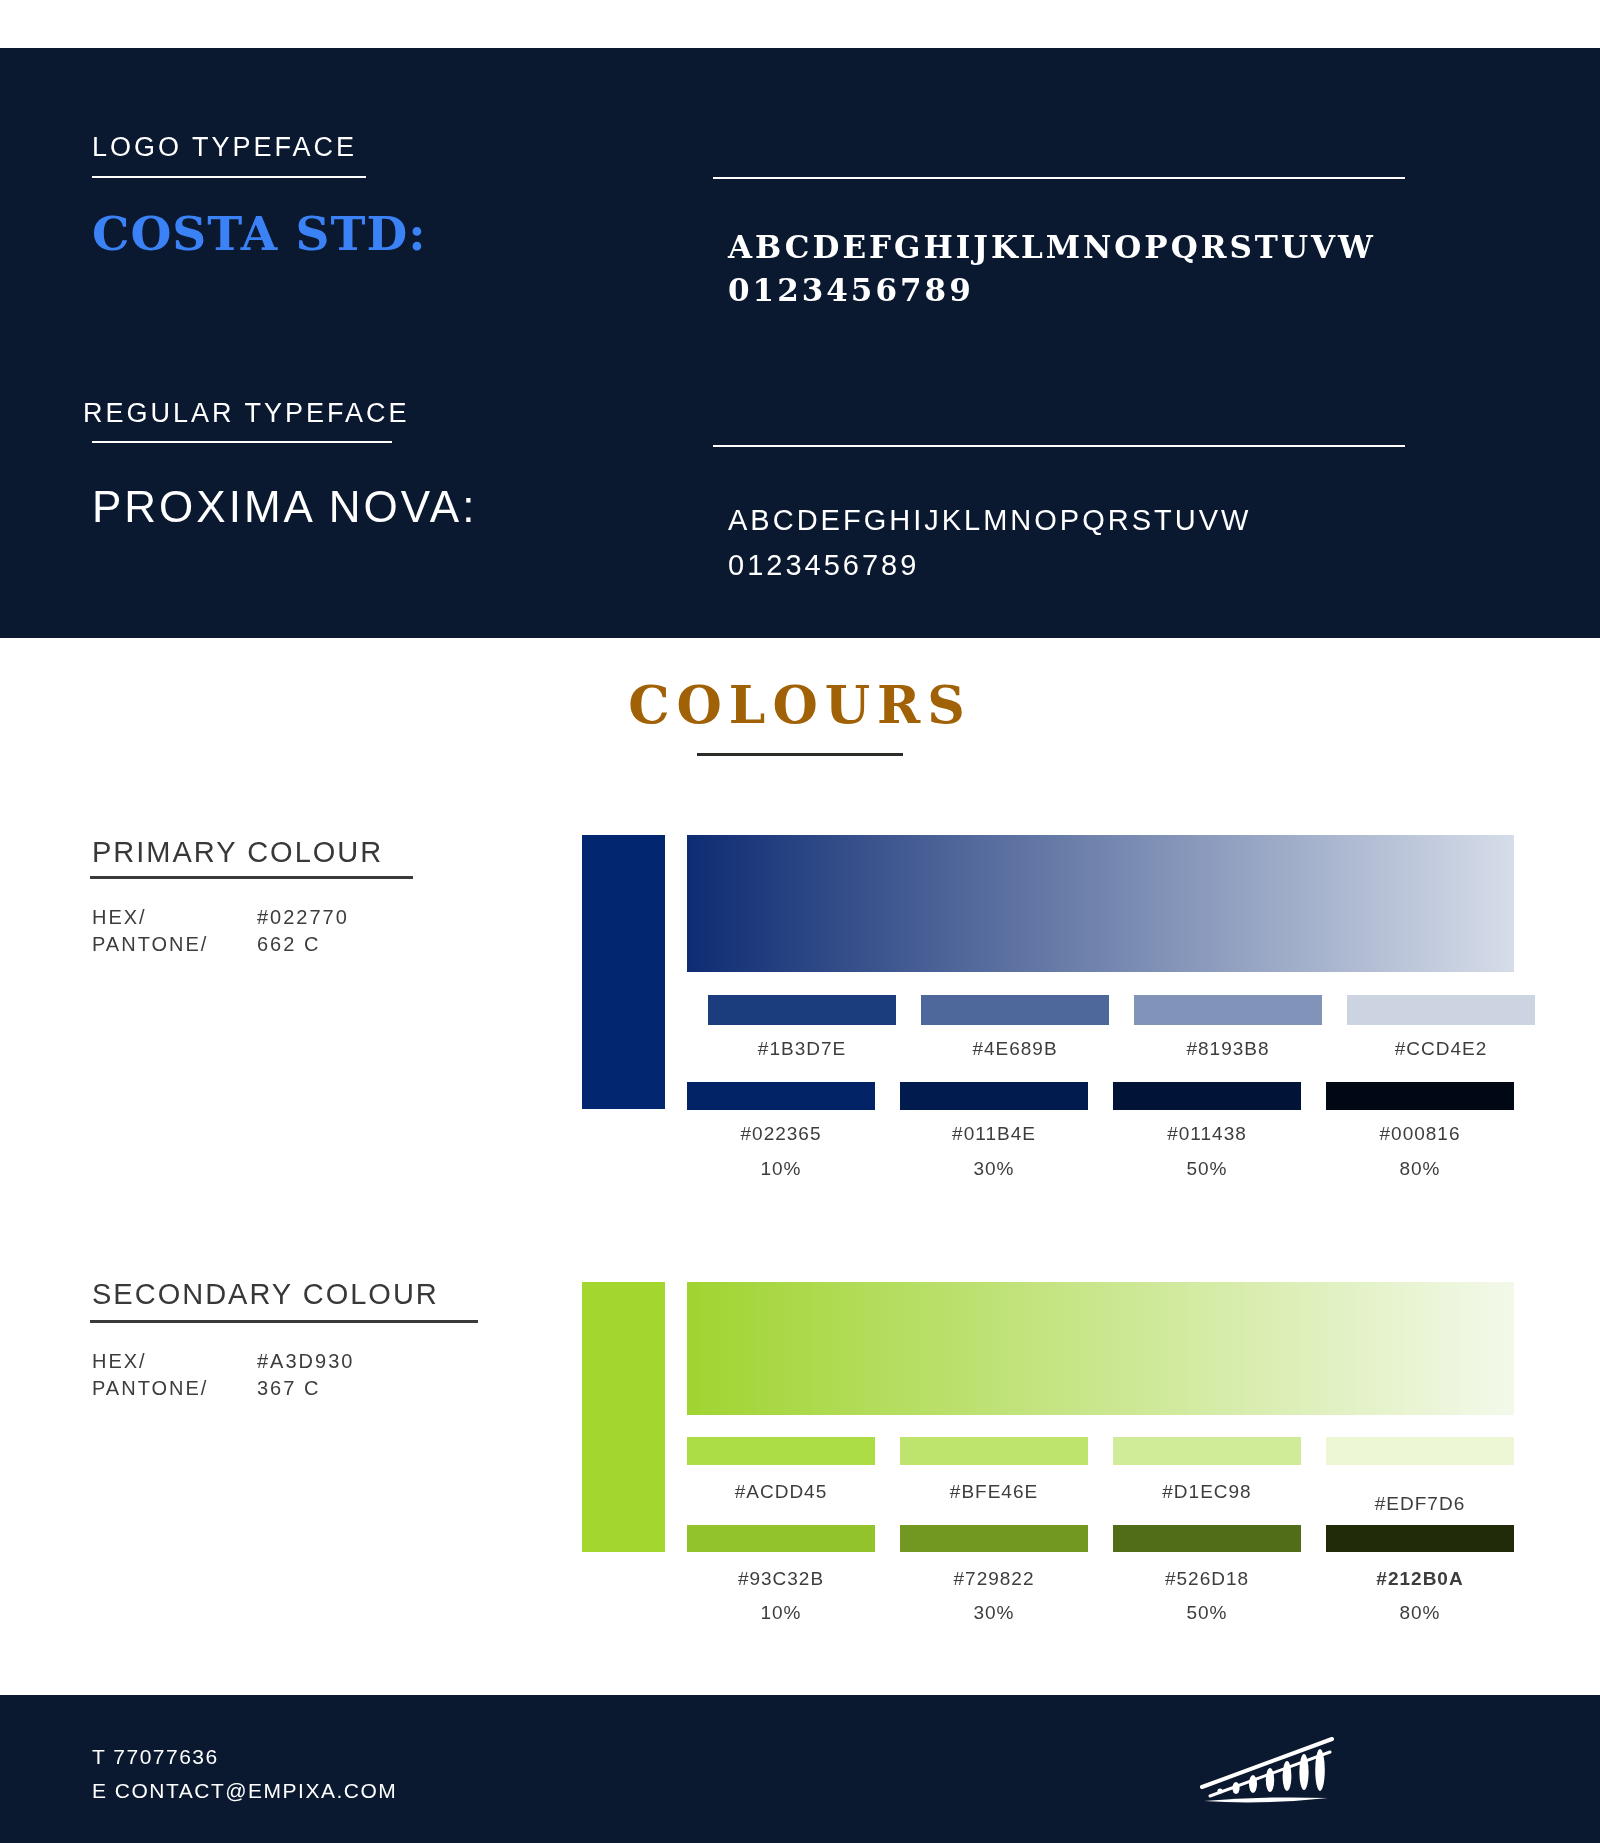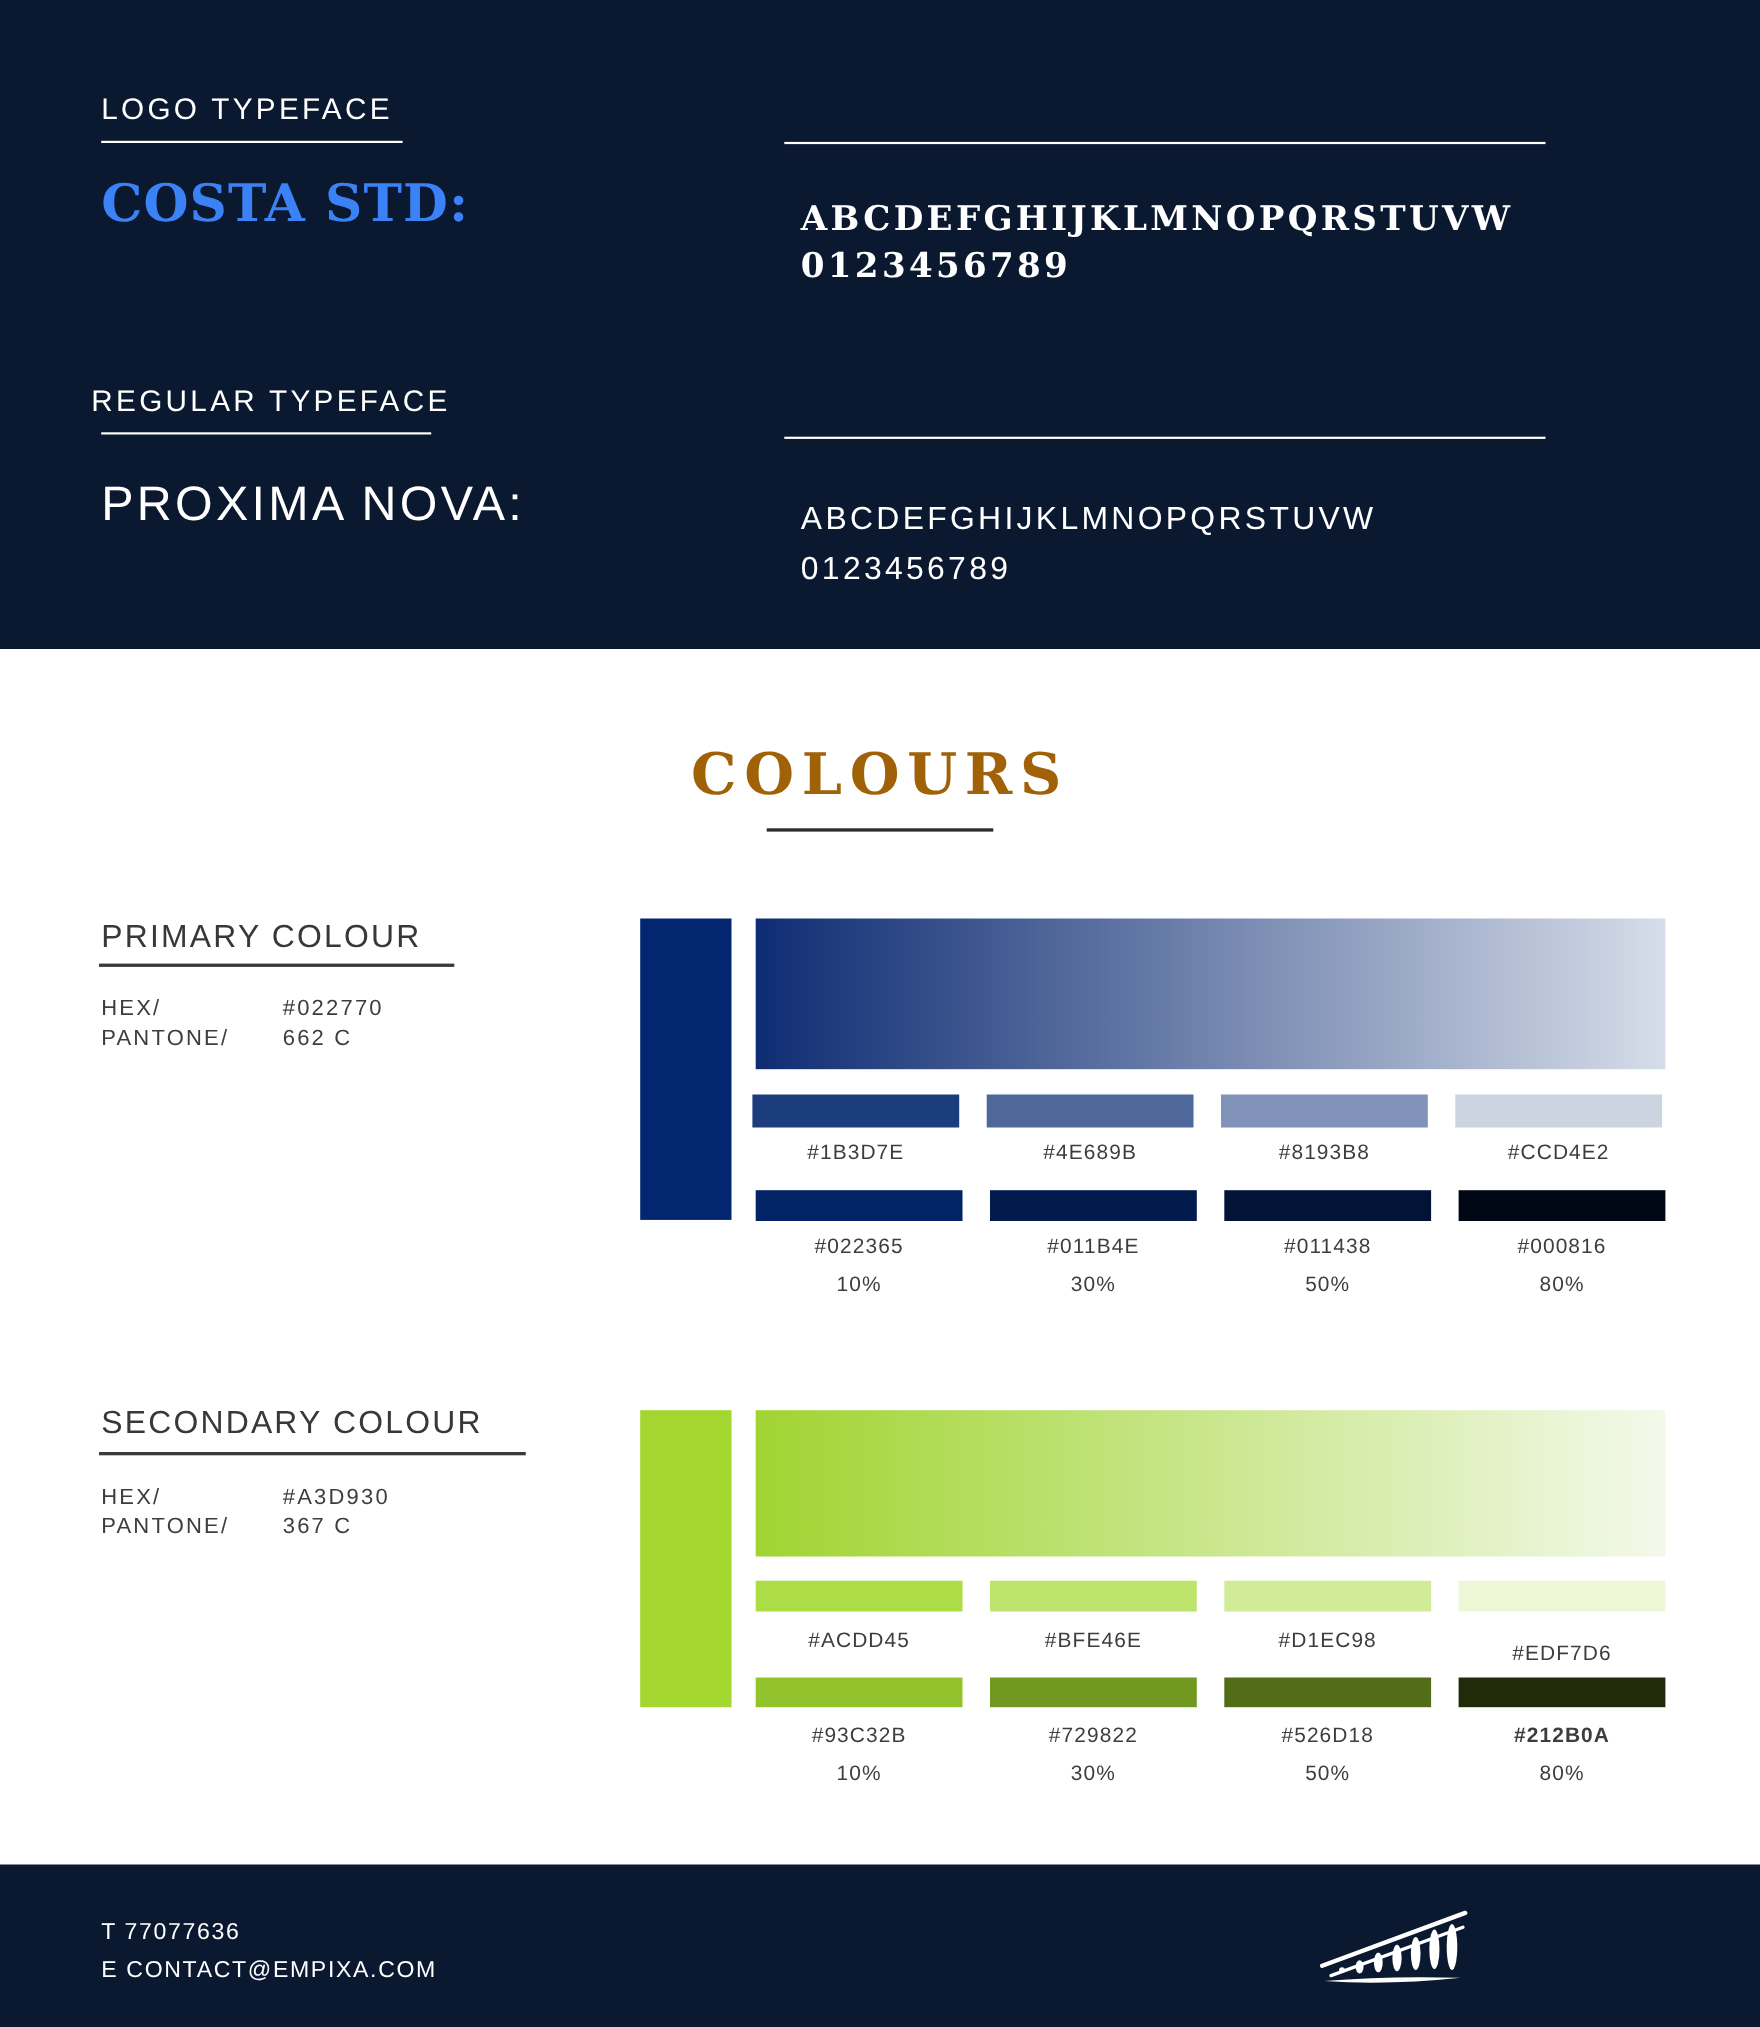--- a/index.html
+++ b/index.html
@@ -39,21 +39,21 @@
   .pct{font-size:19px;letter-spacing:1px;color:#3d3d3d;margin-top:13px;}
 
   
   .contact{font-size:21px;letter-spacing:1.5px;line-height:34px;color:#ffffff;white-space:nowrap;}
 </style>
 </head>
 <body>
 
 <div class="page">
 
-  <div class="panel panel-top" style="background: rgb(10, 24, 48);">
+  <div class="panel panel-top" style="background: rgb(10, 24, 48); margin-top: 48px;">
     <div class="abs small-heading" style="left:92px;top:84px;">LOGO TYPEFACE</div>
     <div class="rule" style="left:92px;top:128px;width:274px;"></div>
 
     <div class="abs costa costa-name" style="left:92px;top:158px;">COSTA STD:</div>
 
     <div class="rule" style="left:713px;top:129px;width:692px;"></div>
     <div class="abs costa costa-sample" style="left:728px;top:178px;">
       <div>ABCDEFGHIJKLMNOPQRSTUVW</div>
       <div>0123456789</div>
     </div>
@@ -85,21 +85,21 @@
       <div class="meta-row">
         <span class="k">PANTONE/</span>
         <span>662 C</span>
       </div>
     </div>
 
     <div class="swatch-bar" style="left: 582px; top: 835px; width: 83px; height: 274px; background: rgb(2, 39, 112);"></div>
 
     <div class="swatch-bar" style="left: 687px; top: 835px; width: 827px; height: 137px; background: linear-gradient(90deg, rgb(14, 44, 115), rgb(214, 221, 233));"></div>
 
-    <div class="swatch-row" style="left:684px;top:995px;">
+    <div class="swatch-row" style="left:708px;top:995px;">
       <div class="cell">
         <div class="chip chip-tint" style="background: rgb(27, 61, 126);"></div>
         <div class="cap">#1B3D7E</div>
       </div>
       <div class="cell">
         <div class="chip chip-tint" style="background: rgb(78, 104, 155);"></div>
         <div class="cap">#4E689B</div>
       </div>
       <div class="cell">
         <div class="chip chip-tint" style="background: rgb(129, 147, 184);"></div>

